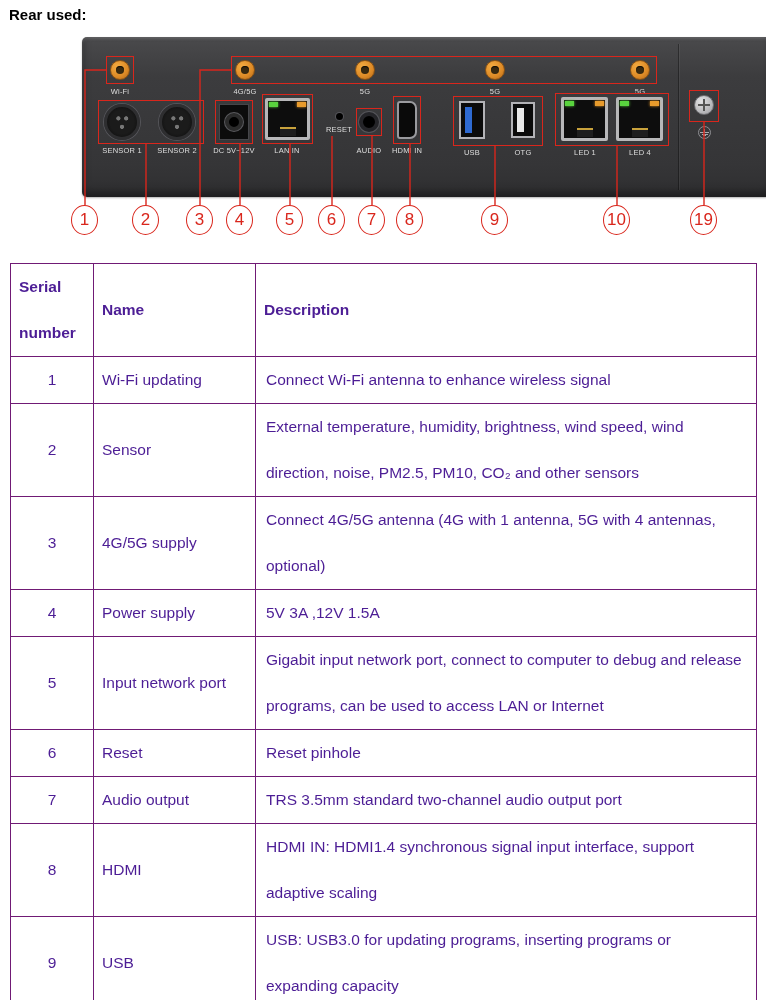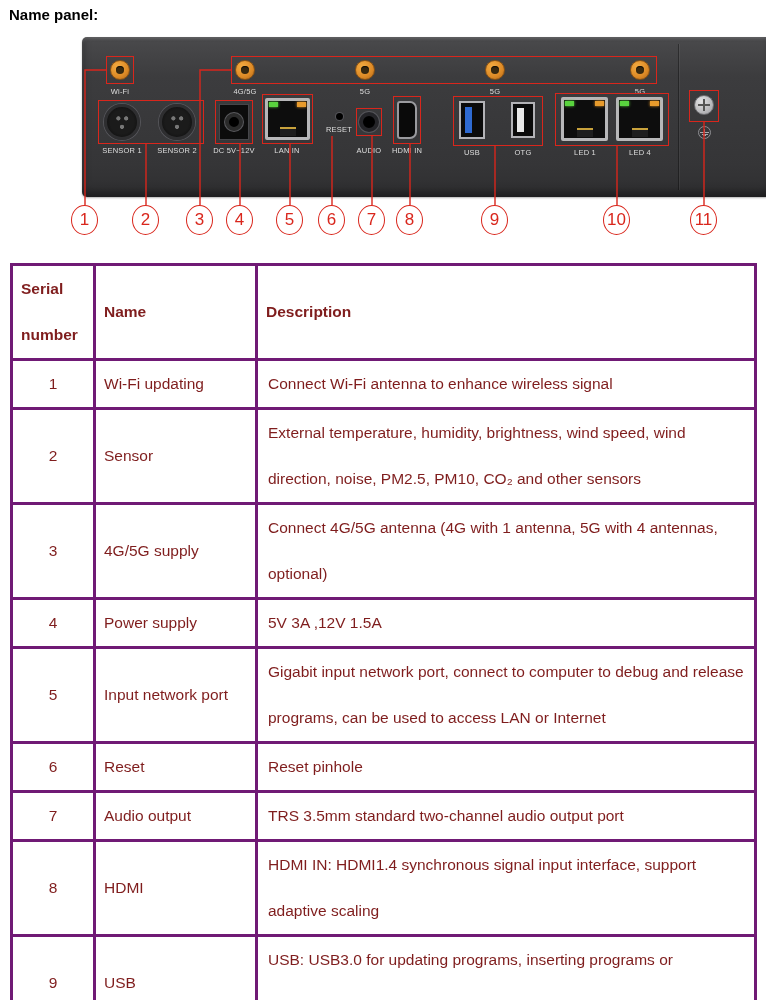--- a/index.html
+++ b/index.html
@@ -76,33 +76,33 @@
   .lines polyline { fill:none; stroke:var(--red,#d9261c); stroke-width:1.4; }
   .callout {
     position:absolute; top:175px; width:27px; height:30px; border-radius:50%;
     border:1.5px solid var(--red,#d9261c); background:#fff; color:var(--red,#d9261c);
     font-size:17px; display:flex; align-items:center; justify-content:center;
   }
 
   
   .spec-table { position:absolute; left:10px; top:263px; width:747px; border-collapse:collapse; table-layout:fixed; }
   .spec-table th, .spec-table td {
-    border:3px solid #701a75; font-size:15.5px; line-height:46px;
-    vertical-align:middle; color:#7f1d1d; overflow:hidden;
+    border:1px solid #701a75; font-size:15.5px; line-height:46px;
+    vertical-align:middle; color:#4c1d95; overflow:hidden;
   }
   .spec-table th { font-weight:bold; text-align:left; padding:0 8px; }
   .c-serial { text-align:center; }
   .c-name { padding:0 8px; }
   .c-desc { padding:0 10px; }
   .c-desc b { font-weight:normal; }
 </style>
 </head>
 <body>
 
-<div class="heading">Name panel:</div>
+<div class="heading">Rear used:</div>
 
 <div class="diagram">
   <div class="panel"></div>
   <div class="seam" style="left:653px;top:14px;height:146px"></div>
 
   <div class="antenna" style="left:85px">
       <div class="hole"></div>
     </div>
   <div class="antenna" style="left:210px">
       <div class="hole"></div>
@@ -195,21 +195,21 @@
   <div class="callout" style="left:46px">1</div>
   <div class="callout" style="left:107px">2</div>
   <div class="callout" style="left:161px">3</div>
   <div class="callout" style="left:201px">4</div>
   <div class="callout" style="left:251px">5</div>
   <div class="callout" style="left:293px">6</div>
   <div class="callout" style="left:333px">7</div>
   <div class="callout" style="left:371px">8</div>
   <div class="callout" style="left:456px">9</div>
   <div class="callout" style="left:578px">10</div>
-  <div class="callout" style="left:665px">11</div>
+  <div class="callout" style="left:665px">19</div>
 </div>
 
 <table class="spec-table">
   <colgroup>
       <col style="width:83px">
       <col style="width:162px">
       <col>
     </colgroup>
   <thead>
     <tr>

